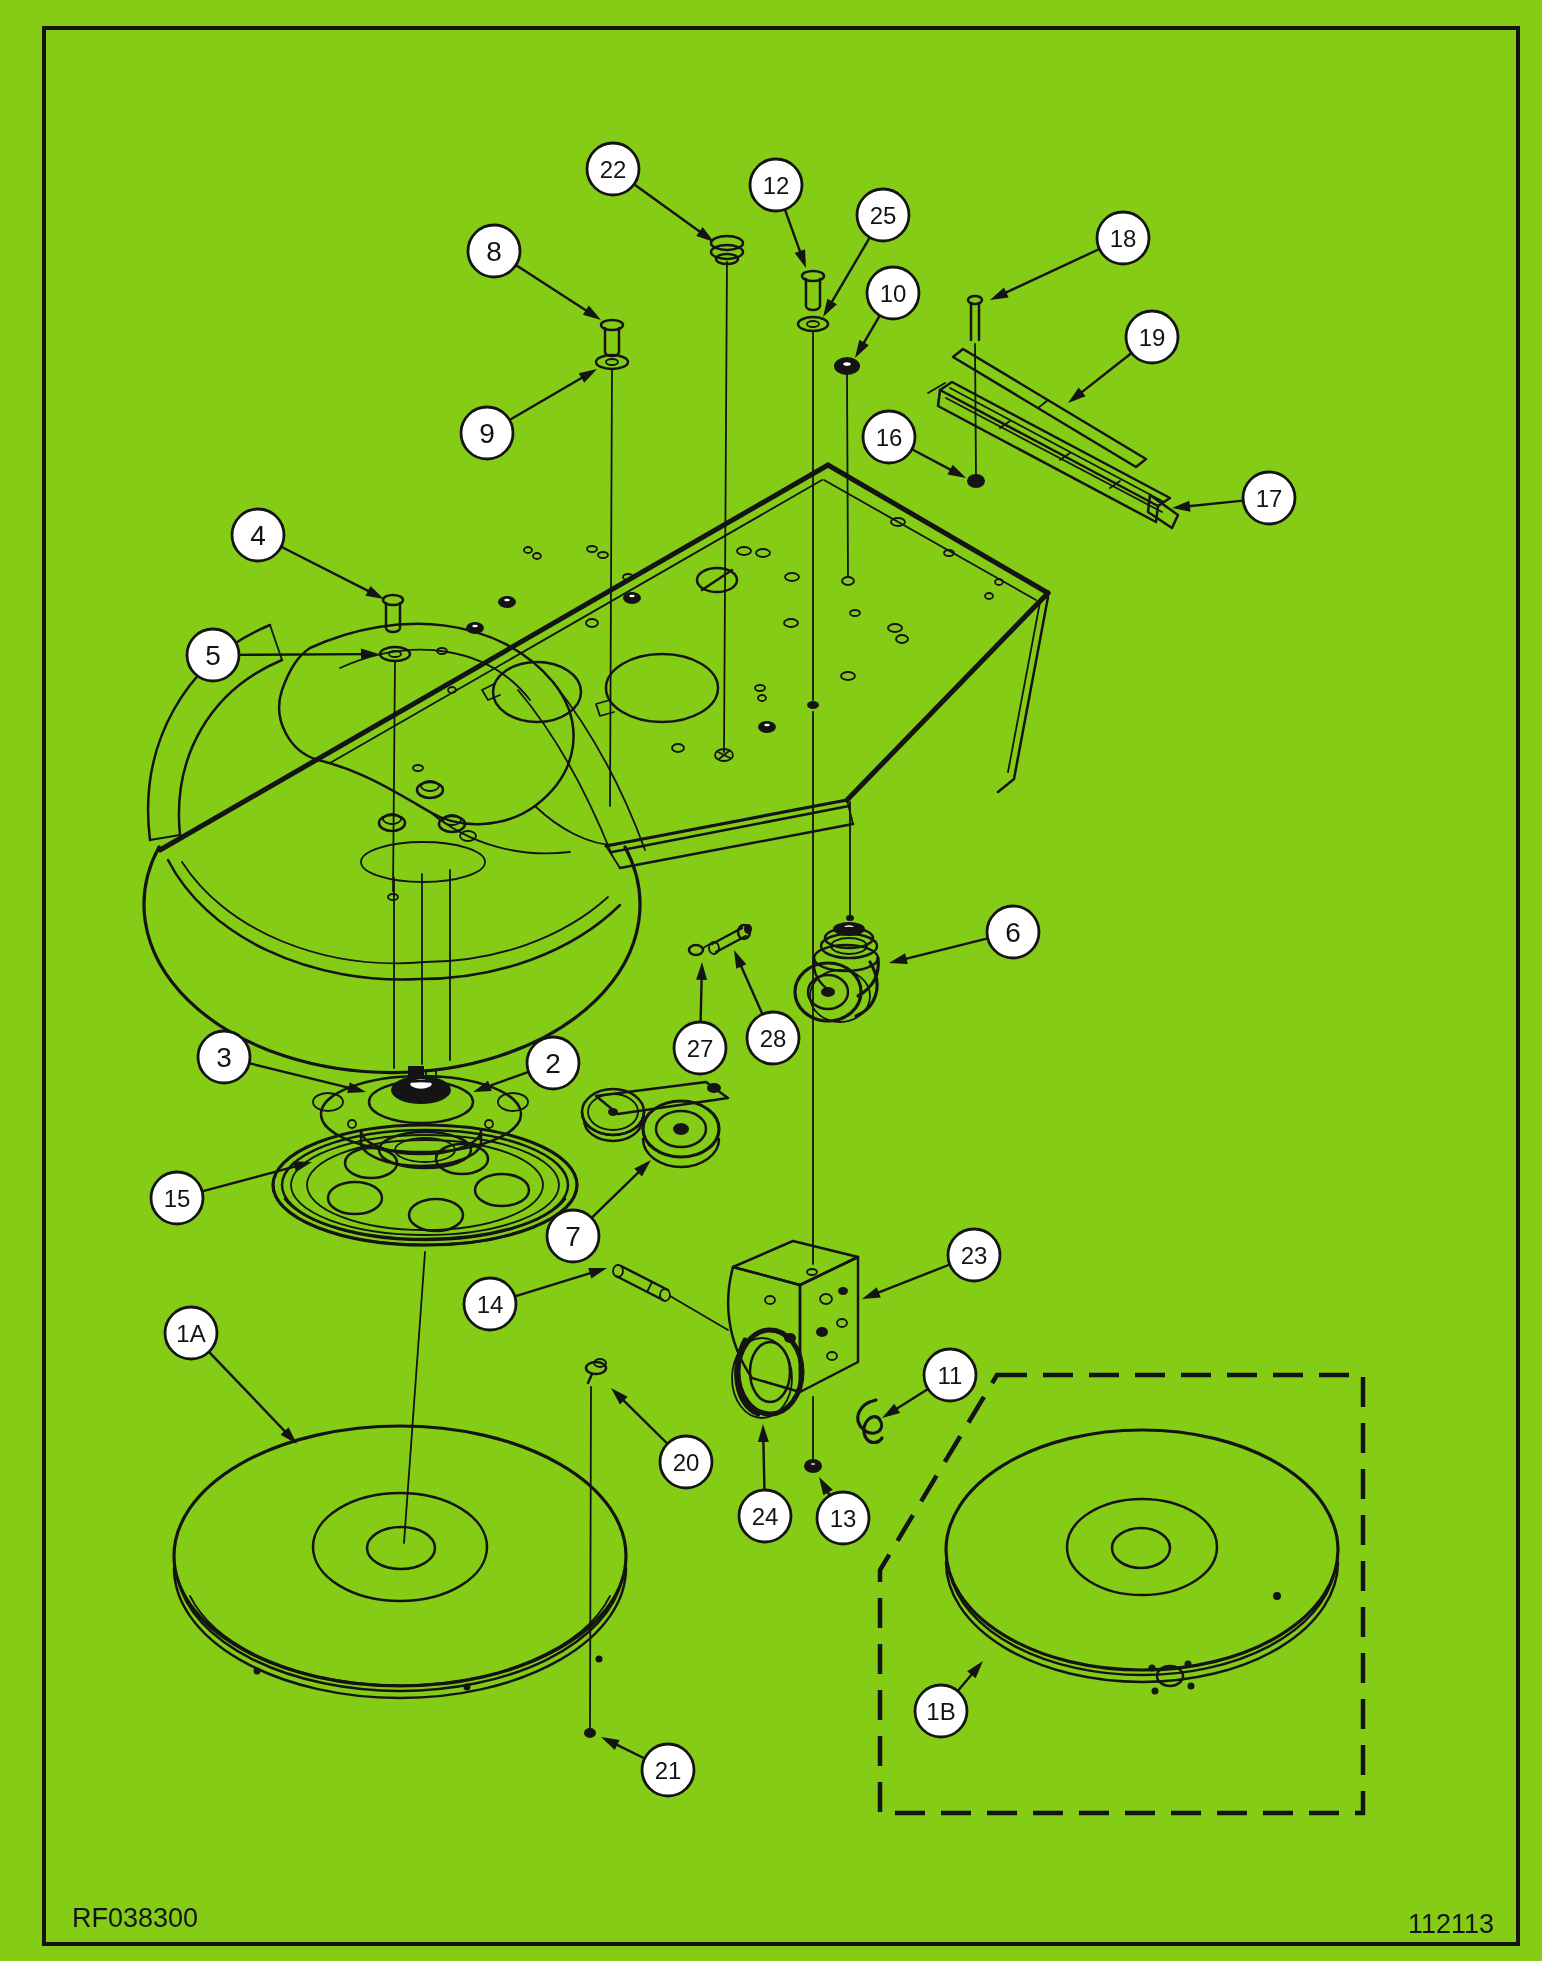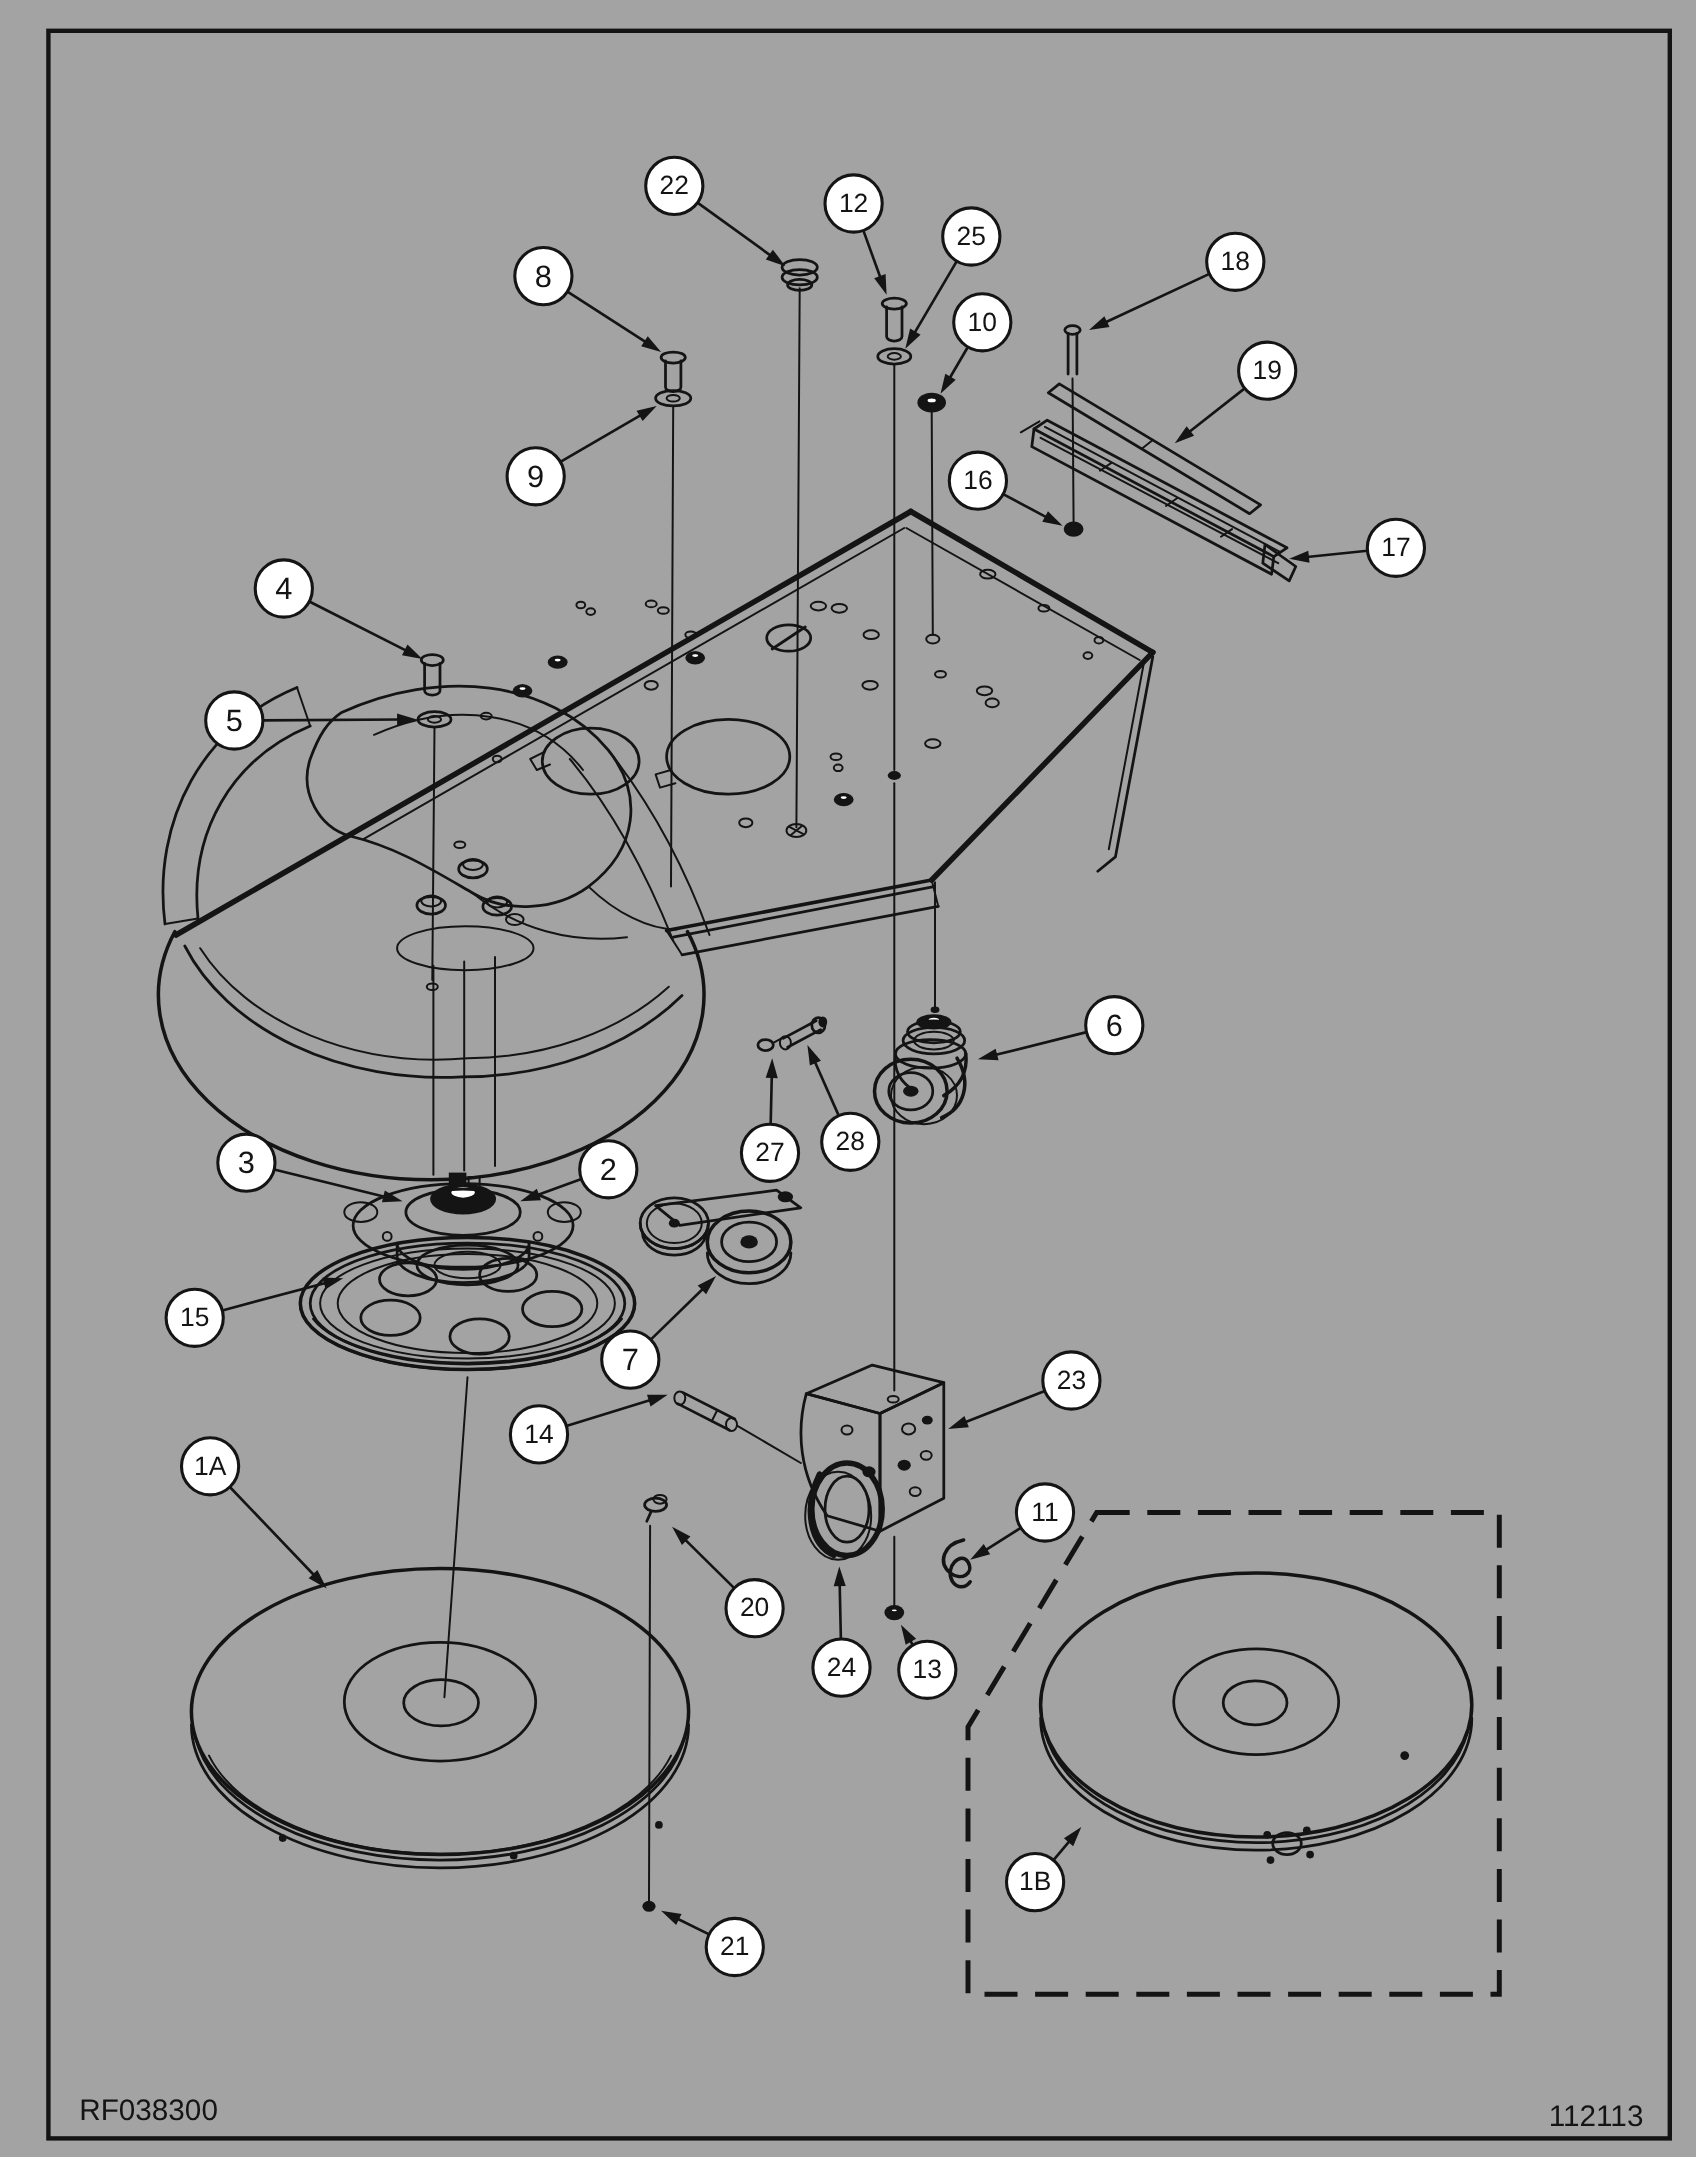--- a/index.html
+++ b/index.html
@@ -1,16 +1,16 @@
 <!DOCTYPE html>
 <html><head>
 <meta charset="utf-8">
 <style>
   html,body{margin:0;padding:0;background:#ffffff;}
-  .page{width:1542px;height:1961px;position:relative;background:#a3a3a3;}
+  .page{width:1542px;height:1961px;position:relative;background:#84cc16;}
   svg{display:block;}
   #diagram .ln{stroke:#141414;fill:none;stroke-width:2.5;stroke-linecap:round;stroke-linejoin:round;}
   #diagram .thick{stroke-width:5;}
   #diagram .med{stroke-width:3.2;}
   #diagram .thin{stroke-width:1.8;}
   #diagram .fillb{fill:#141414;stroke:none;}
   #diagram .fillw{fill:#ffffff;stroke:#141414;stroke-width:2.5;}
   #diagram text{fill:#141414;stroke:none;font-family:"Liberation Sans", sans-serif;}
   #diagram .callout-circle{fill:#ffffff;stroke:#141414;stroke-width:2.8;}
   #diagram .leader{stroke:#141414;stroke-width:2.4;fill:none;}

